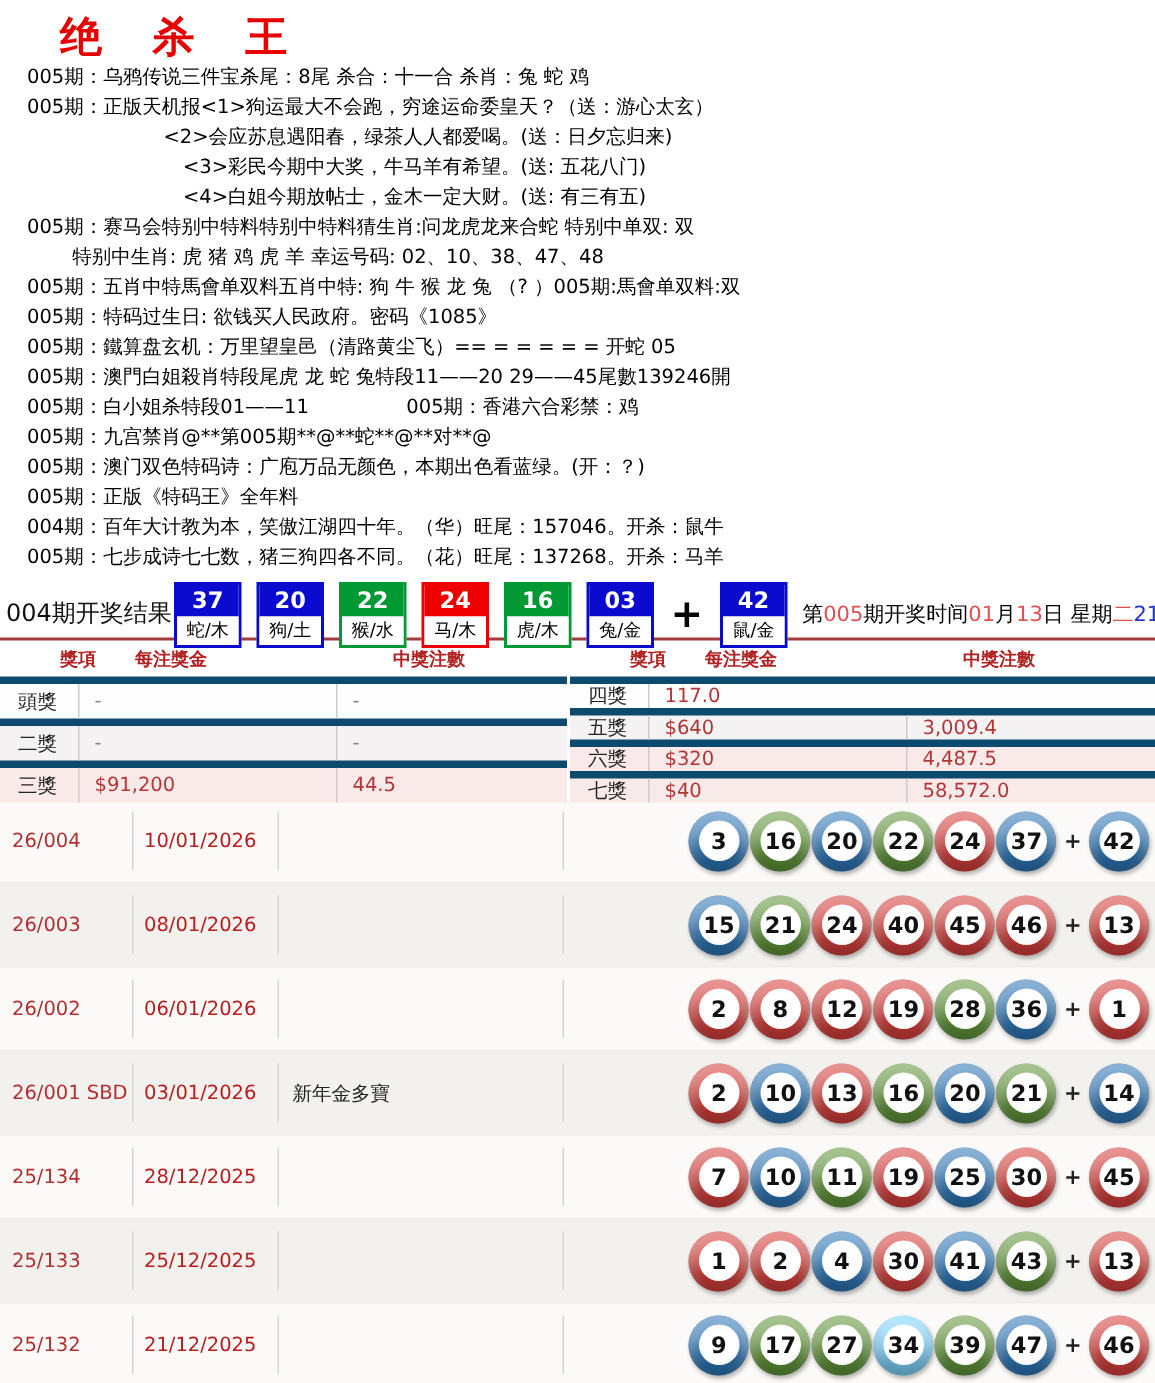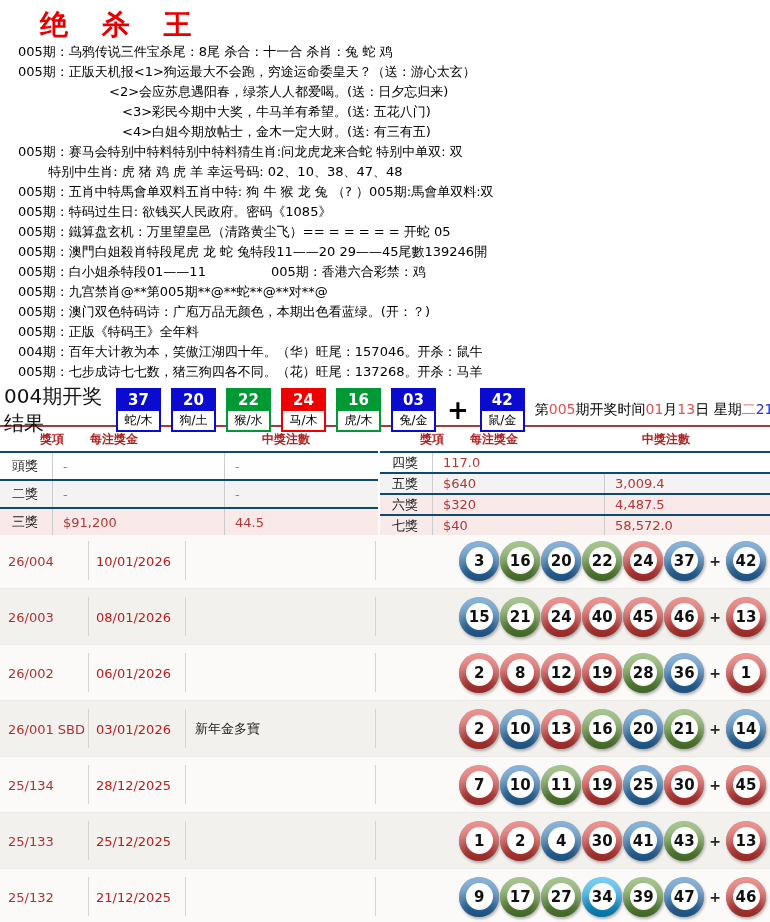--- a/index.html
+++ b/index.html
@@ -8,35 +8,35 @@
 
   
   .page-title{position:absolute;left:40px;top:6px;font-size:28px;font-weight:bold;
               color:#e60000;letter-spacing:12px;font-family:"DejaVu Serif",serif;}
   .predictions{position:absolute;left:18px;top:42px;width:748px;}
   .pline{white-space:pre;font-size:13px;line-height:20px;color:#000;}
 
   
   .result-strip{position:absolute;left:0;top:386px;width:770px;height:47px;
                 display:flex;align-items:center;z-index:3;}
-  .strip-label{font-size:20px;color:#111;margin-left:4px;width:112px;flex:0 0 auto;}
+  .strip-label{font-size:16px;color:#111;margin-left:4px;width:112px;flex:0 0 auto;}
   .balls-wrap{display:flex;align-items:center;gap:10px;}
   .cell{width:45px;border:2px solid #00c;background:#fff;text-align:center;box-sizing:border-box;flex:0 0 auto;}
   .cell-num{height:21px;line-height:21px;color:#fff;font-weight:bold;font-size:15px;}
   .cell-zo{height:19px;line-height:19px;color:#000;font-size:12px;background:#fff;}
   .strip-plus{font-size:26px;font-weight:bold;color:#000;margin:0 1px;line-height:40px;}
   .next-draw{font-size:14px;margin-left:10px;white-space:nowrap;}
 
   
   .prize-section{position:absolute;left:0;top:425px;width:770px;height:108px;
                  border-top:2px solid #a03c3c;background:#fff;box-sizing:border-box;z-index:1;}
   .ptable{position:absolute;top:0;}
   .ptable-left{left:0;width:378px;}
   .ptable-right{left:380px;width:390px;}
-  .prow{display:flex;align-items:stretch;border-top:2px solid #0c4a6e;box-sizing:border-box;}
+  .prow{display:flex;align-items:stretch;border-top:5px solid #0c4a6e;box-sizing:border-box;}
   .prow.phead{border-top:none;height:24px;padding-left:28px;}
   .ptable-left .prow{height:28px;}
   .ptable-right .prow{height:21px;}
   .ptable-left .prow.phead,.ptable-right .prow.phead{height:24px;}
   .pc1,.pc2,.pc3{display:flex;align-items:center;font-size:13px;box-sizing:border-box;}
   .pc1{width:52px;padding-left:12px;color:#222;}
   .pc2{width:172px;padding-left:10px;color:#b33636;border-left:1px solid #ccc;}
   .pc3{flex:1;padding-left:10px;color:#b33636;border-left:1px solid #ccc;}
   .phead .pc1,.phead .pc2,.phead .pc3{color:#b22222;font-size:12px;font-weight:bold;border-left:none;}
   .pc2.dim,.pc3.dim{color:#888;}
@@ -380,21 +380,21 @@
       <div class="hballs">
         <div class="hball" style="background: rgb(46, 118, 182);">
           <div class="hball-in">9</div>
         </div>
         <div class="hball" style="background: rgb(97, 149, 58);">
           <div class="hball-in">17</div>
         </div>
         <div class="hball" style="background: rgb(97, 149, 58);">
           <div class="hball-in">27</div>
         </div>
-        <div class="hball" style="background: #0ea5e9;">
+        <div class="hball" style="background: #7dd3fc;">
           <div class="hball-in">34</div>
         </div>
         <div class="hball" style="background: rgb(97, 149, 58);">
           <div class="hball-in">39</div>
         </div>
         <div class="hball" style="background: rgb(46, 118, 182);">
           <div class="hball-in">47</div>
         </div>
         <div class="hplus">+</div>
         <div class="hball" style="background: rgb(214, 64, 60);">

